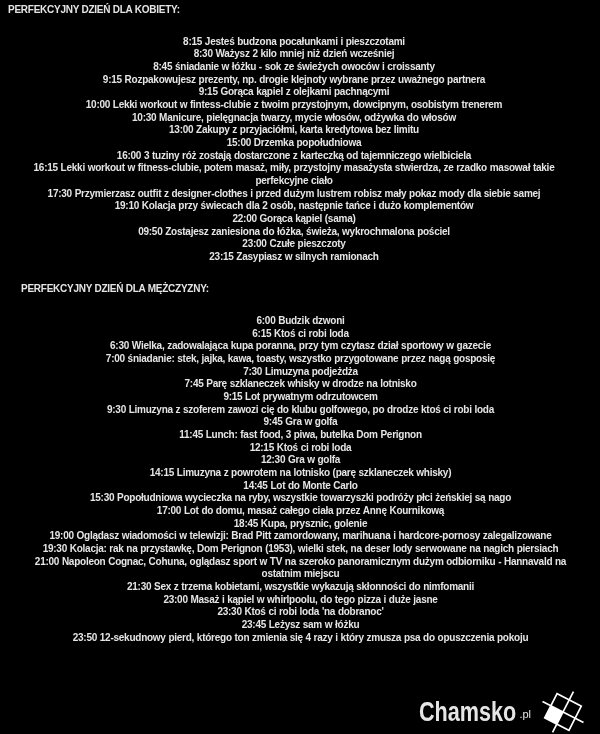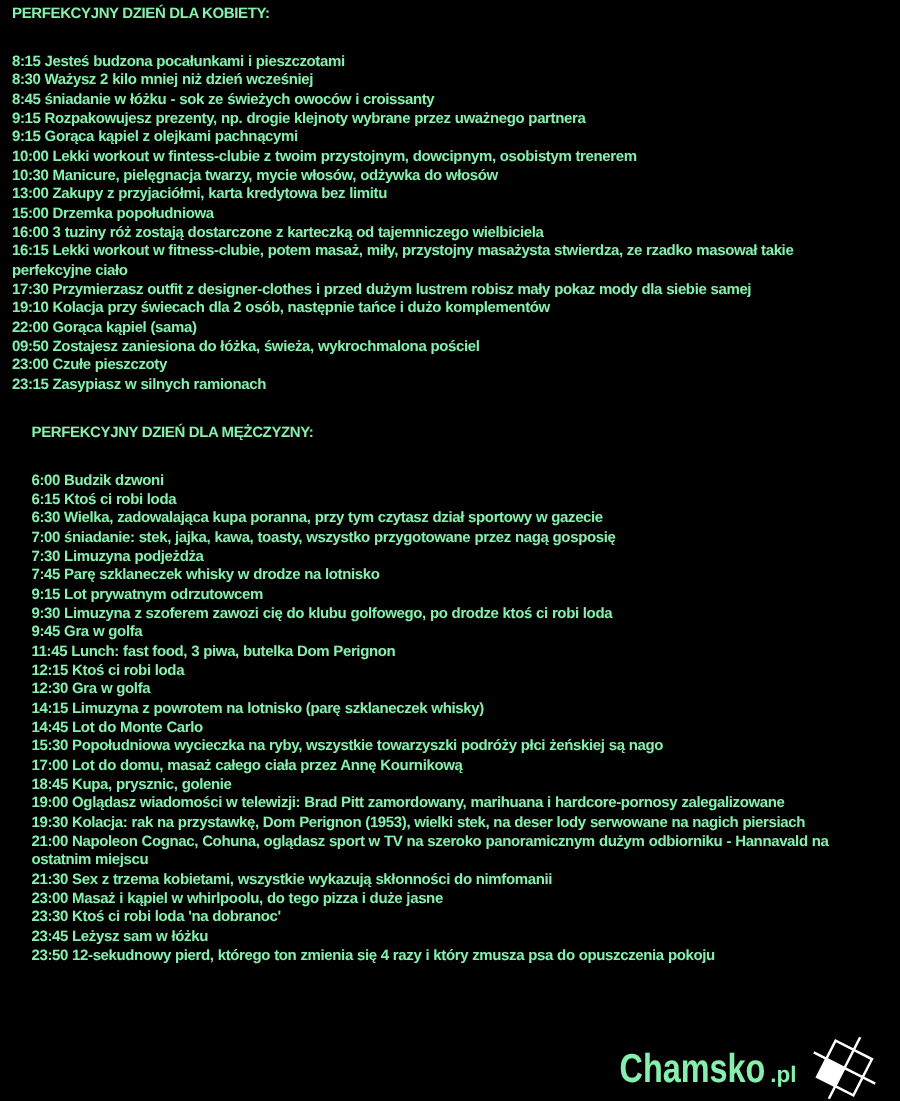--- a/index.html
+++ b/index.html
@@ -7,21 +7,21 @@
     padding: 0;
     background: #000000;
   }
   .page {
     position: relative;
     width: 600px;
     height: 734px;
     background: #000000;
     overflow: hidden;
     font-family: "Liberation Sans", sans-serif;
-    color: #86efac;
+    color: #e5e5e5;
   }
   .content {
     position: absolute;
     top: 4px;
     left: 8px;
     width: 572px;
     font-size: 10px;
     font-weight: bold;
     line-height: 12.65px;
     letter-spacing: -0.25px;
@@ -29,42 +29,43 @@
   .section-header {
     margin-bottom: 19px;
     white-space: nowrap;
   }
   .section + .section {
     margin-top: 20px;
     margin-left: 13px;
   }
   .entry {
     word-spacing: 0.2px;
+    text-align: center;
   }
   
   .logo {
     position: absolute;
     top: 688px;
     right: 14px;
     height: 48px;
     display: flex;
     align-items: center;
   }
   .brand {
     font-size: 27px;
     font-weight: bold;
     display: inline-block;
     transform: scaleX(0.8);
     transform-origin: left center;
     margin-right: -21px;
     white-space: nowrap;
   }
   .brand-suffix {
-    font-size: 15px;
-    font-weight: bold;
+    font-size: 11px;
+    font-weight: normal;
     align-self: flex-start;
     margin-top: 20px;
     white-space: nowrap;
   }
   .hash-icon {
     width: 46px;
     height: 46px;
     margin-left: 9px;
     display: block;
   }

